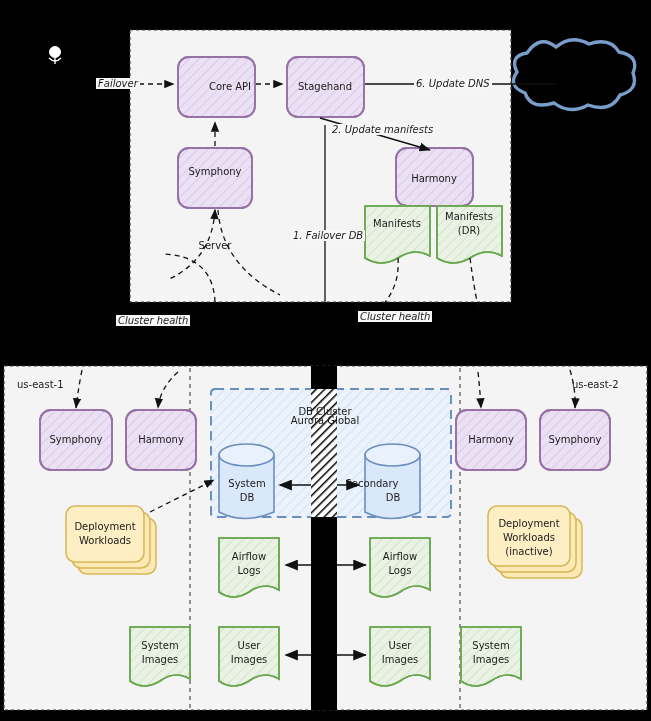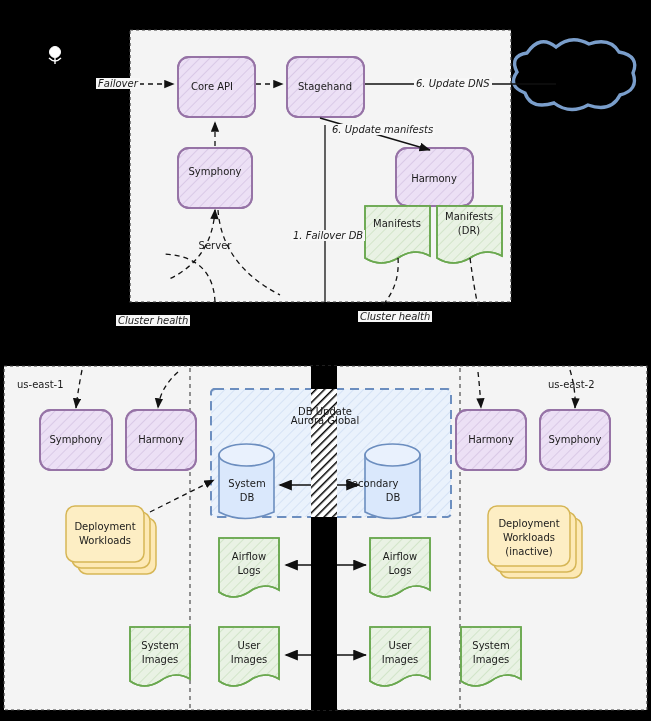--- a/index.html
+++ b/index.html
@@ -214,41 +214,41 @@
     <path d="M478,372 q2,18 3,36" marker-end="url(#arrB)"></path>
     <path d="M570,370 q6,20 5,38" marker-end="url(#arrB)"></path>
   </g>
 
   <g>
     <rect x="311" y="366" width="26" height="344" fill="#000"></rect>
     <rect x="311" y="389" width="26" height="128" fill="url(#hatchBlack)"></rect>
   </g>
 </svg>
 
-<div class="lbl nowrapc" style="left:212px;top:81px;">Core API</div>
+<div class="lbl nowrapc" style="left:230px;top:81px;">Core API</div>
 <div class="lbl nowrapc" style="left:325px;top:81px;text-align:right;">Stagehand</div>
 <div class="lbl nowrapc" style="left:215px;top:166px;">Symphony</div>
 <div class="lbl nowrapc" style="left:215px;top:192px;margin-top:48px;">Server</div>
 <div class="lbl nowrapc" style="left:434px;top:173px;">Harmony</div>
 <div class="lbl nowrapc" style="left:397px;top:218px;">Manifests</div>
 <div class="lbl nowrapc" style="left:469px;top:211px;">Manifests</div>
 <div class="lbl nowrapc" style="left:469px;top:225px;">(DR)</div>
 
 <div class="lbl box onblack" style="left:96px;top:78px;">Failover</div>
 <div class="lbl box" style="left:414px;top:78px;">6. Update DNS</div>
-<div class="lbl box" style="left:330px;top:124px;">6. Update manifests</div>
+<div class="lbl box" style="left:330px;top:124px;">2. Update manifests</div>
 <div class="lbl box" style="left:291px;top:230px;">1. Failover DB</div>
 <div class="lbl box onblack" style="left:116px;top:315px;">Cluster health</div>
 <div class="lbl box" style="left:358px;top:311px;">Cluster health</div>
 
 <div class="lbl" style="left:17px;top:379px;">us-east-1</div>
-<div class="lbl" style="left:548px;top:379px;">us-east-2</div>
+<div class="lbl" style="left:572px;top:379px;">us-east-2</div>
 
 <div class="lbl nowrapc" style="left:325px;top:403px;margin-top:12px;">Aurora Global</div>
-<div class="lbl nowrapc" style="left:325px;top:406px;">DB Update</div>
+<div class="lbl nowrapc" style="left:325px;top:406px;">DB Cluster</div>
 
 <div class="lbl nowrapc" style="left:76px;top:434px;">Symphony</div>
 <div class="lbl nowrapc" style="left:161px;top:434px;">Harmony</div>
 <div class="lbl nowrapc" style="left:105px;top:521px;">Deployment</div>
 <div class="lbl nowrapc" style="left:105px;top:535px;">Workloads</div>
 <div class="lbl nowrapc" style="left:247px;top:478px;">System</div>
 <div class="lbl nowrapc" style="left:247px;top:492px;">DB</div>
 <div class="lbl nowrapc" style="left:249px;top:551px;">Airflow</div>
 <div class="lbl nowrapc" style="left:249px;top:565px;">Logs</div>
 <div class="lbl nowrapc" style="left:160px;top:640px;">System</div>

